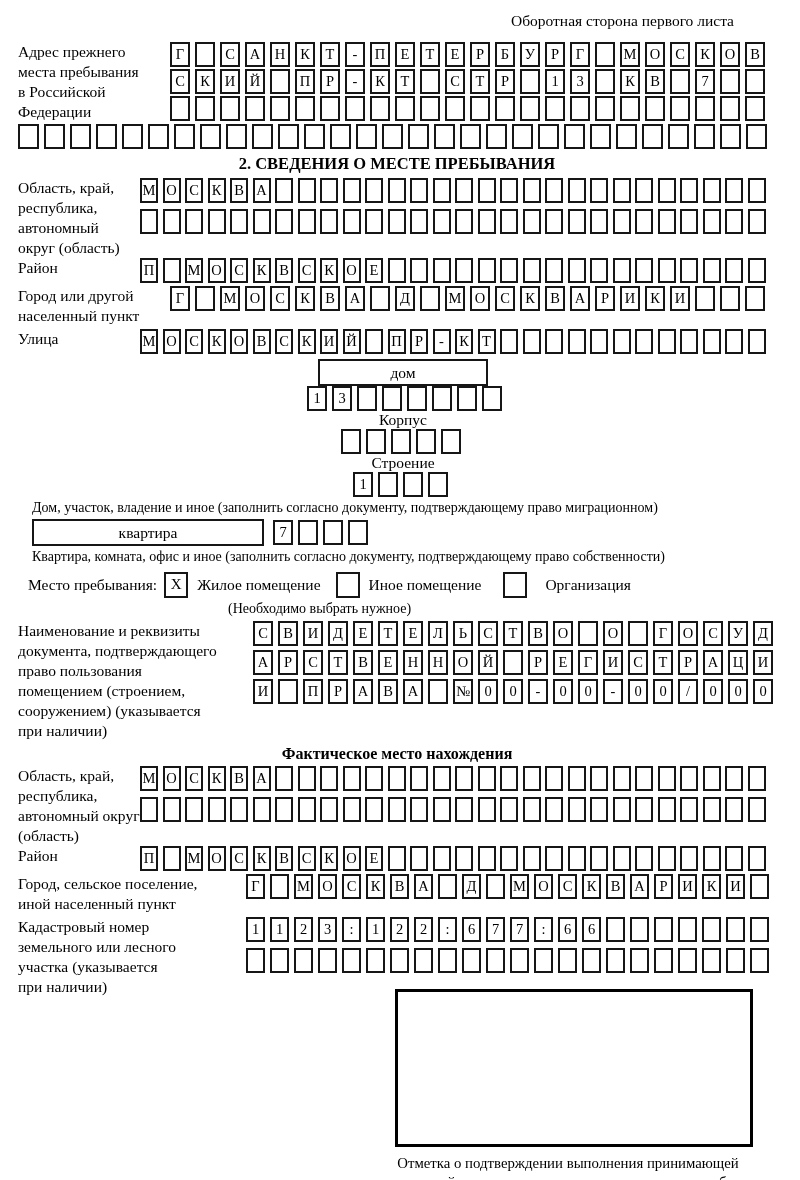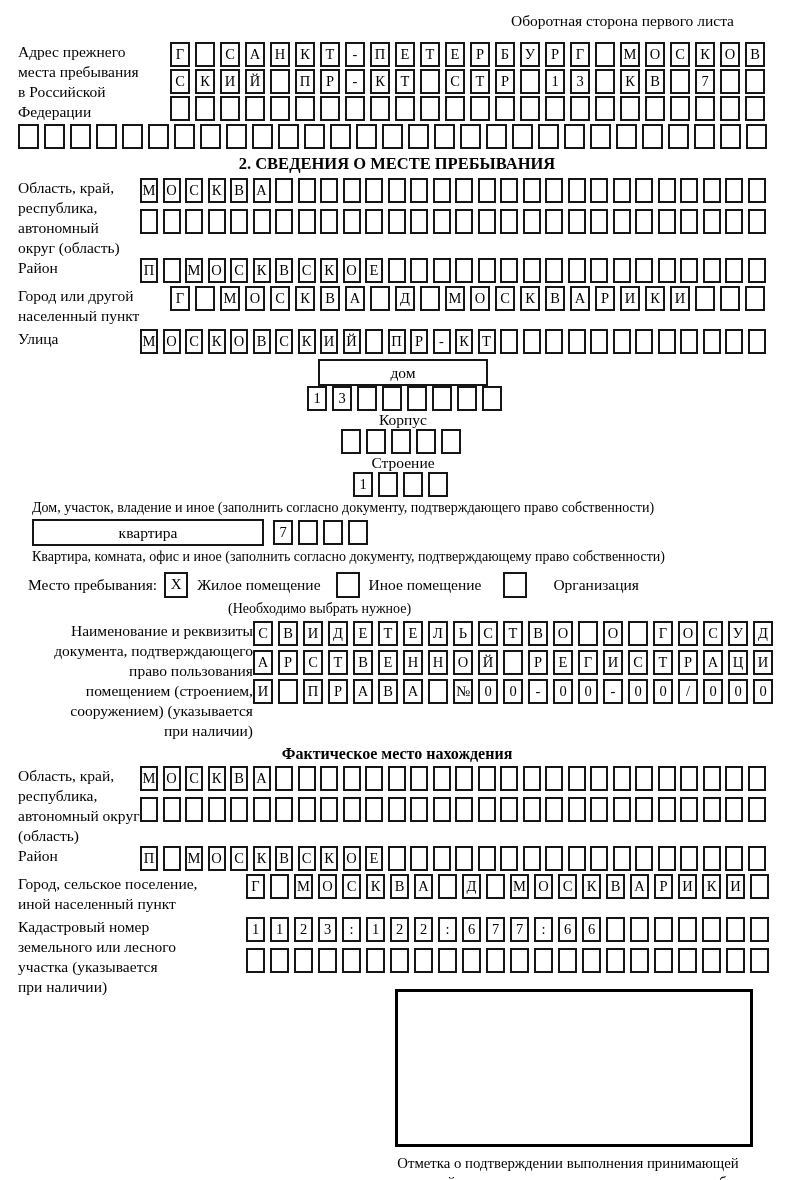--- a/index.html
+++ b/index.html
@@ -46,21 +46,21 @@
   .notepad { margin:2px 0 2px 14px; }
 
   .stayrow { margin:4px 0 1px 10px; display:flex; align-items:center; height:29px; }
   .stayrow .staylbl { font-size:15.5px; }
   .checkbox {
     width:24px; height:26px; border:2px solid #161616; flex-shrink:0;
     display:flex; align-items:center; justify-content:center; font-size:15px;
   }
   .choosenote { margin:1px 0 3px 210px; }
 
-  .docblock { margin-top:3px;text-align:right; }
+  .docblock { margin-top:3px; }
   .rowsgap .cells { margin-bottom:4px; }
 
   .cadblock { height:66px; }
 
   .stamp-box { width:358px; height:158px; border:3px solid #000; margin:6px 0 0 377px; }
   .stamp-caption {
     width:470px; margin:7px 0 0 315px; text-align:center;
     font-size:14.8px; line-height:18.5px; white-space:pre-line;
   }
 </style>
@@ -380,41 +380,41 @@
         <span class="cell"></span>
       </div>
     <div class="inlbl">Строение</div>
     <div class="cells">
         <span class="cell">1</span>
         <span class="cell"></span>
         <span class="cell"></span>
         <span class="cell"></span>
       </div>
   </div>
-  <div class="note notepad">Дом, участок, владение и иное (заполнить согласно документу, подтверждающего право собственности)</div>
+  <div class="note notepad">Дом, участок, владение и иное (заполнить согласно документу, подтверждающему право миграционном)</div>
 
   <div class="flexrow aptrow">
     <div class="widebox" style="width:232px">квартира</div>
     <div class="cells" style="margin-left:9px">
         <span class="cell">7</span>
         <span class="cell"></span>
         <span class="cell"></span>
         <span class="cell"></span>
       </div>
   </div>
   <div class="note notepad">Квартира, комната, офис и иное (заполнить согласно документу, подтверждающему право собственности)</div>
 
   <div class="stayrow">
     <span class="staylbl">Место пребывания:</span>
     <span class="checkbox" style="margin-left:7px">X</span>
     <span class="staylbl" style="margin-left:9px">Жилое помещение</span>
     <span class="checkbox" style="margin-left:15px"></span>
     <span class="staylbl" style="margin-left:9px">Иное помещение</span>
     <span class="checkbox" style="margin-left:22px"></span>
-    <span class="staylbl" style="margin-left:26px">Организация</span>
+    <span class="staylbl" style="margin-left:18px">Организация</span>
   </div>
   <div class="note choosenote">(Необходимо выбрать нужное)</div>
 
   <div class="flexrow docblock rowsgap">
     <div class="lbl w235">Наименование и реквизиты
 документа, подтверждающего
 право пользования
 помещением (строением,
 сооружением) (указывается
 при наличии)</div>

